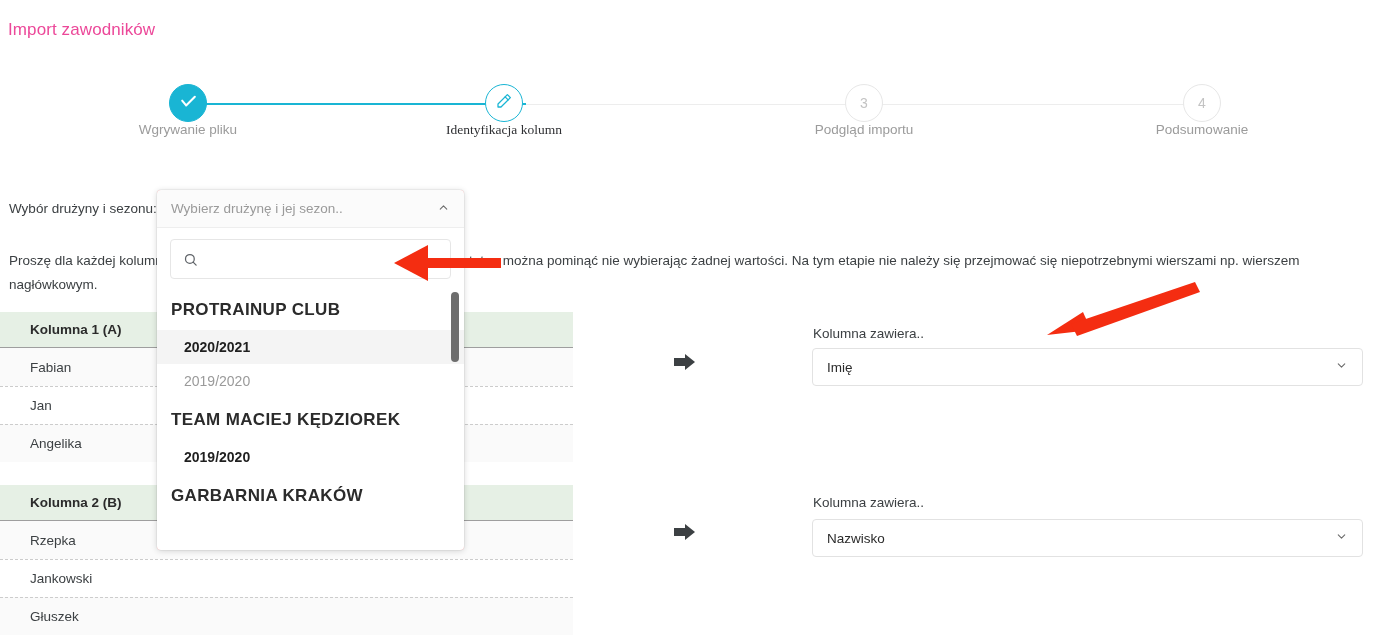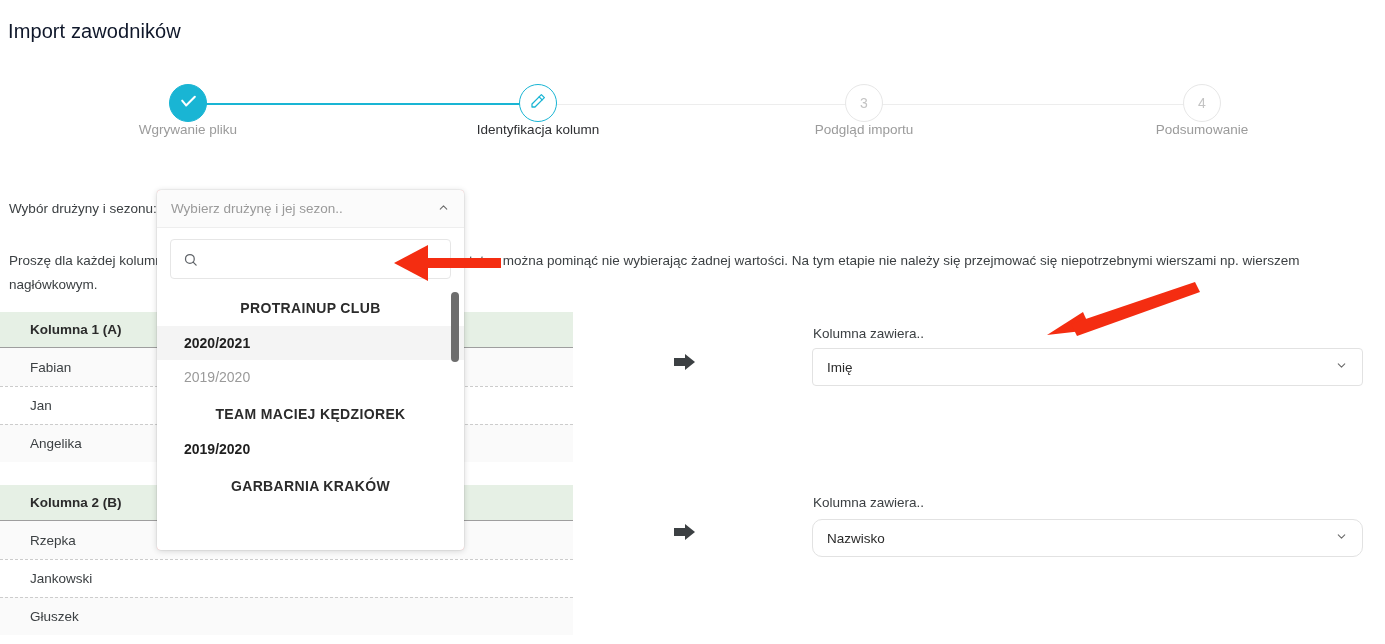--- a/index.html
+++ b/index.html
@@ -11,22 +11,22 @@
     font-family: "Liberation Sans", sans-serif;
     color: #333333;
     overflow: hidden;
   }
   .page { position: relative; width: 1385px; height: 644px; }
 
   
   .page-title {
     position: absolute;
     left: 8px; top: 20px;
-    font-size: 20px;
-    color: #0f172a;
+    font-size: 17px;
+    color: #ec4899;
     letter-spacing: .1px;
   }
 
   
   .stepper {
     position: absolute;
     left: 8px; top: 84px;
     width: 1360px; height: 80px;
   }
   .step {
@@ -108,26 +108,25 @@
     background: transparent;
   }
   .opt-list {
     position: relative;
     height: 262px;
     overflow: hidden;
     background: #ffffff;
     border-radius: 0 0 4px 4px;
   }
   .opt-group {
-    font-size: 14px;
+    font-size: 17px;
     font-weight: bold;
     color: #2b2b2b;
     letter-spacing: .35px;
     padding: 12px 14px 10px 14px;
-    text-align: center;
   }
   .opt {
     font-size: 14px;
     padding: 9px 8px 9px 27px;
     color: #9a9a9a;
   }
   .opt.bold { color: #1f1f1f; font-weight: bold; }
   .opt.hovered { background: #f4f4f4; }
   .scroll-track {
     position: absolute;
@@ -228,21 +227,21 @@
       <div class="bubble">
         <span>
           <svg width="19" height="19" viewBox="0 0 24 24" fill="none" stroke="#ffffff" stroke-width="2.6" stroke-linecap="round" stroke-linejoin="round">
               <polyline points="20 6 9 17 4 11"></polyline>
             </svg>
         </span>
       </div>
       <div class="label">Wgrywanie pliku</div>
     </div>
 
-    <div class="step current" style="left:530px;">
+    <div class="step current" style="left:496px;font-family:Liberation Serif, serif;">
       <div class="bubble">
         <span>
           <svg width="18" height="18" viewBox="0 0 24 24" fill="none" stroke="#19b5d4" stroke-width="1.7" stroke-linecap="round" stroke-linejoin="round">
               <path d="M16.5 3.5l4 4L8 20H4v-4L16.5 3.5z"></path>
               <path d="M13.5 6.5l4 4"></path>
             </svg>
         </span>
       </div>
       <div class="label">Identyfikacja kolumn</div>
     </div>
@@ -294,21 +293,21 @@
         </svg>
     </span>
   </div>
 
   <div class="map-arrow" style="left:672px; top:522px;">
     <svg width="26" height="20" viewBox="0 0 26 20" fill="#3c4043">
         <path d="M2 6h11V2l10 8-10 8v-4H2z"></path>
       </svg>
   </div>
   <div class="map-label" style="left:813px; top:495px;">Kolumna zawiera..</div>
-  <div class="map-select" style="top:519px;border-radius:10px;">
+  <div class="map-select" style="top:519px;">
     <span class="val">Nazwisko</span>
     <span class="caret">
       <svg width="13" height="13" viewBox="0 0 24 24" fill="none" stroke="#6b6b6b" stroke-width="2" stroke-linecap="round" stroke-linejoin="round">
           <polyline points="6 9 12 15 18 9"></polyline>
         </svg>
     </span>
   </div>
 
   <div class="select-shell">
 

